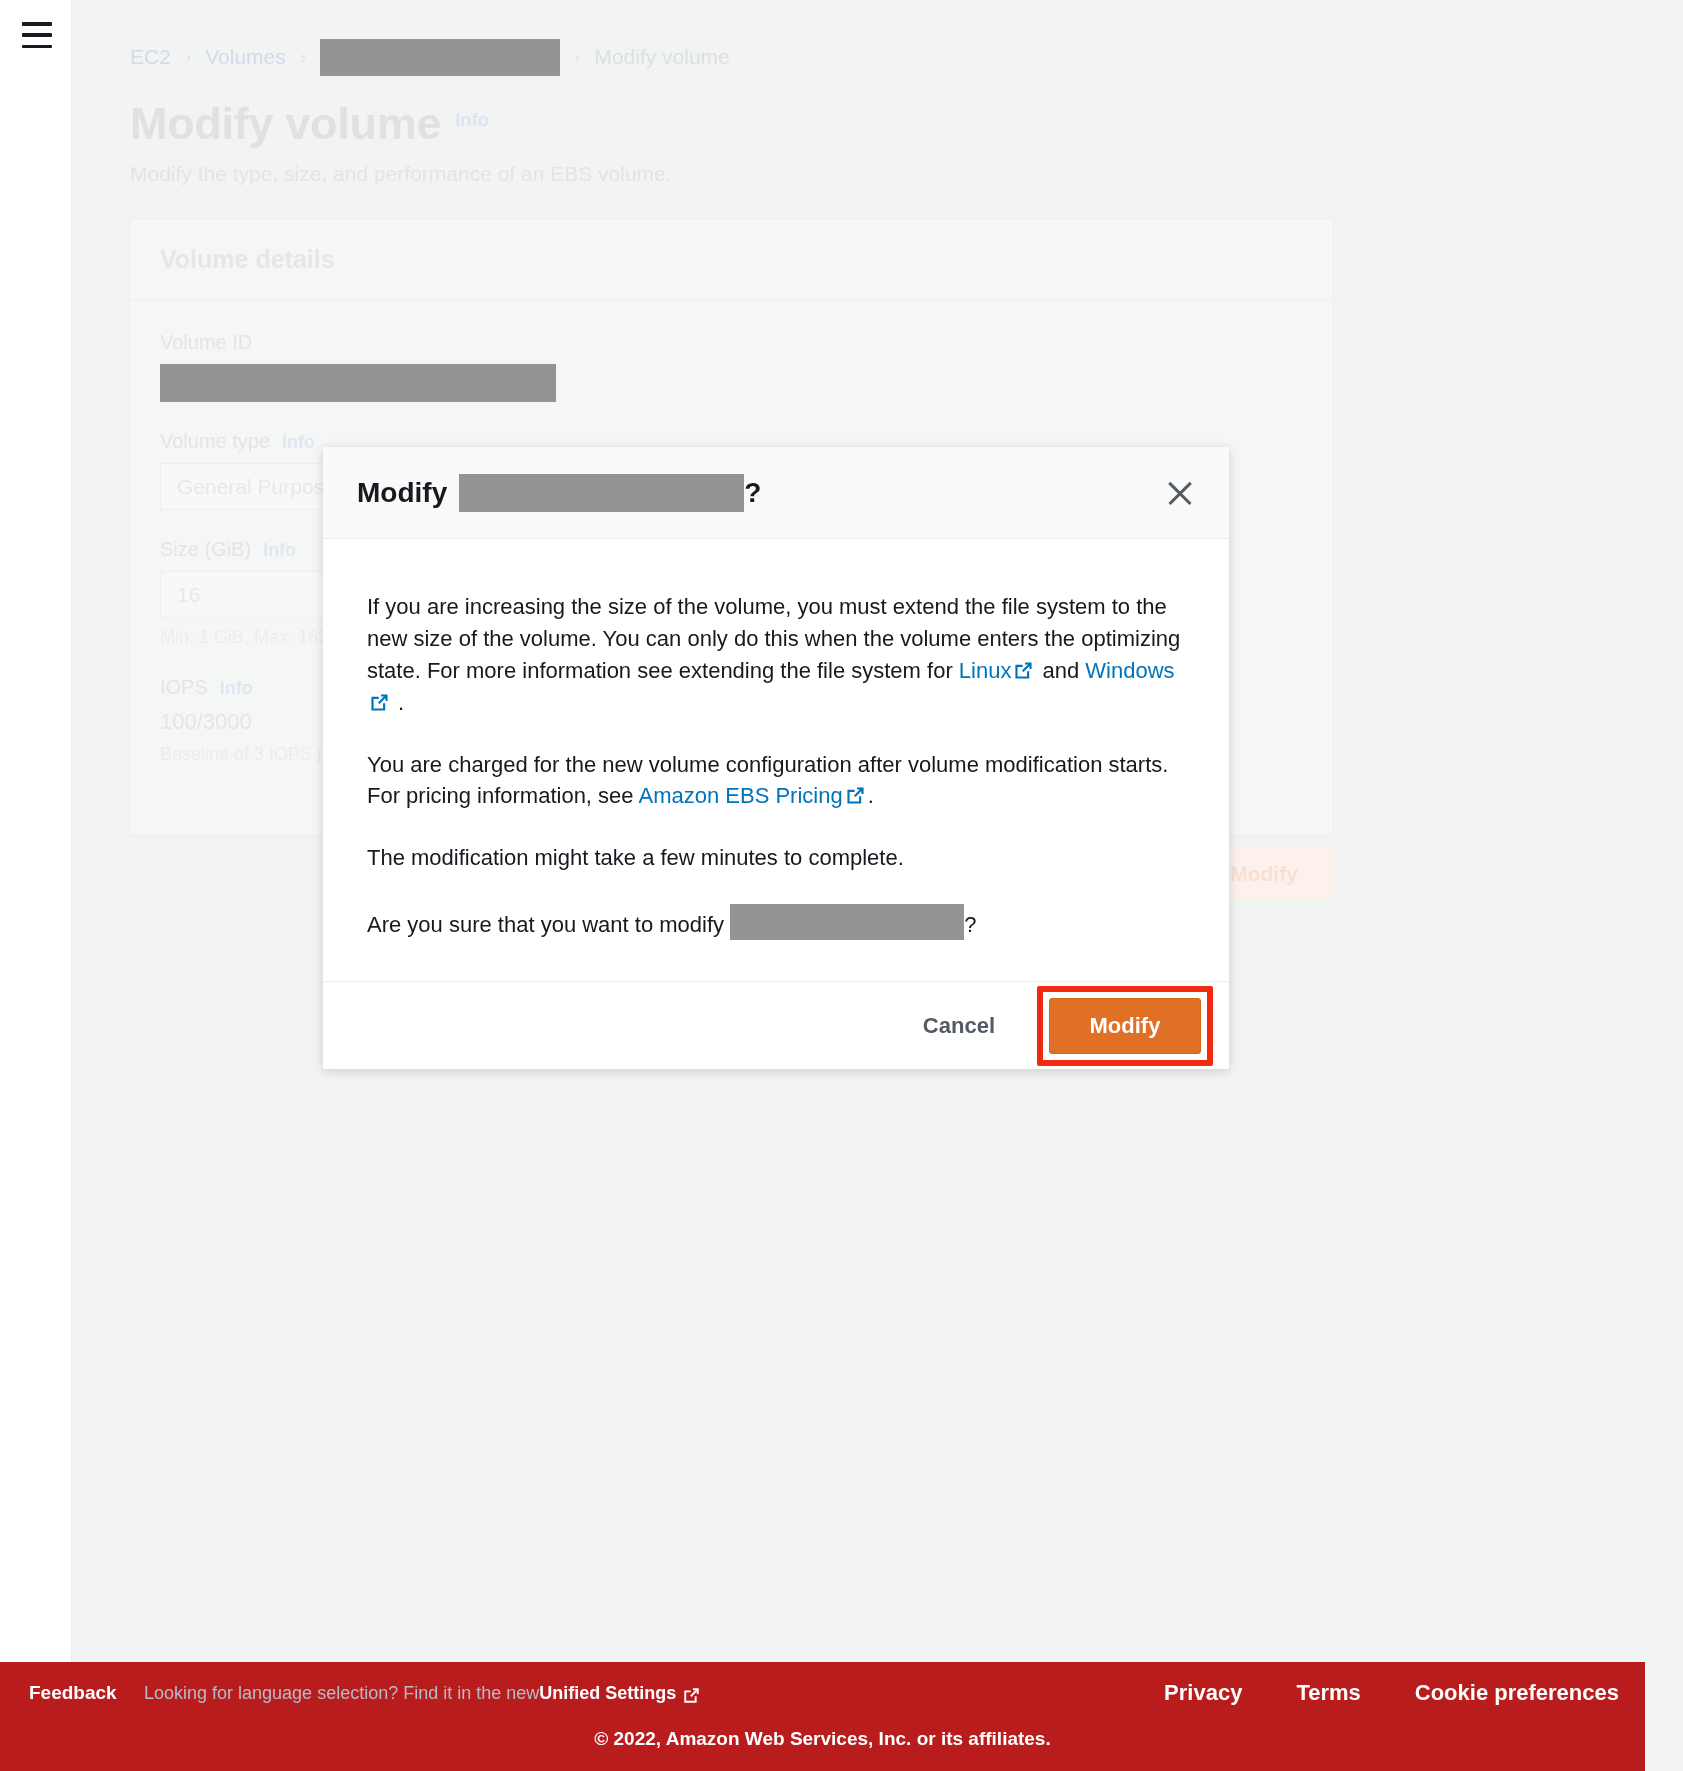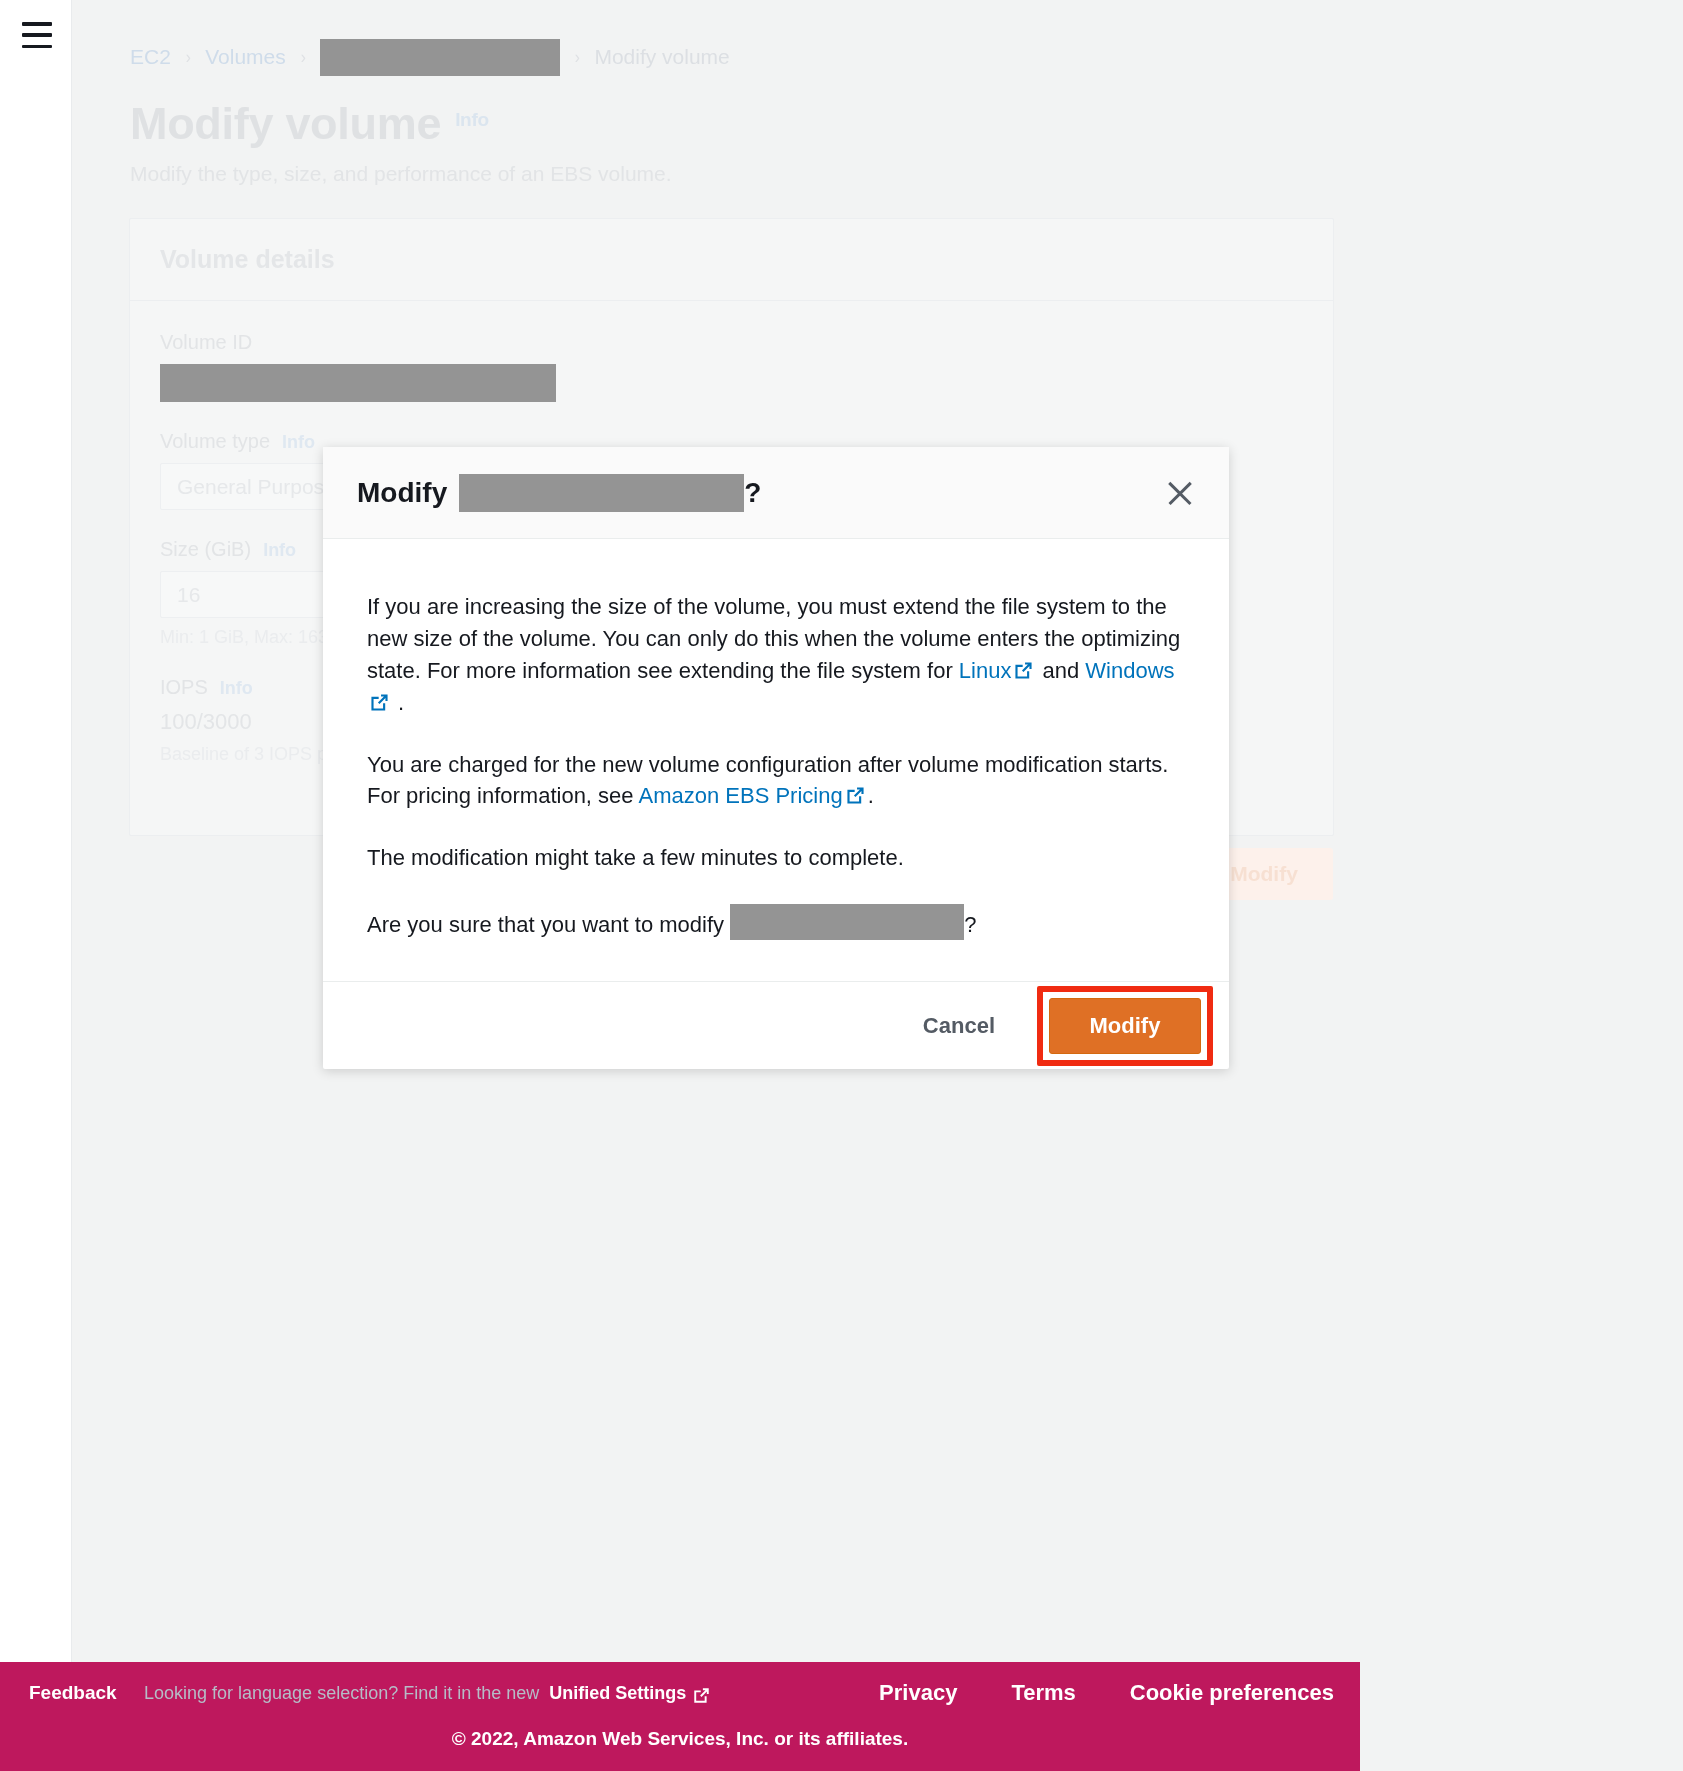--- a/index.html
+++ b/index.html
@@ -301,23 +301,23 @@
     display: flex;
     align-items: center;
     justify-content: center;
     cursor: pointer;
   }
 
   
   .footer {
     position: absolute;
     left: 0; bottom: 0;
-    width: 1360px;
+    width: 1645px;
     height: 109px;
-    background: #be185d;
+    background: #b91c1c;
     color: #ffffff;
   }
   .footer-row1 {
     position: relative;
     height: 62px;
     display: flex;
     align-items: center;
   }
   .f-feedback {
     position: absolute;
@@ -328,21 +328,21 @@
     cursor: pointer;
   }
   .f-lang {
     position: absolute;
     left: 144px;
     font-size: 18px;
     color: #b6bcc7;
     display: flex;
     align-items: flex-end;
   }
-  .f-lang b { color: #ffffff; margin-left: 10px; font-weight: bold; }
+  .f-lang b { color: #ffffff; margin-left: 0; font-weight: bold; }
   .f-right {
     position: absolute;
     right: 26px;
     display: flex;
     align-items: center;
     gap: 54px;
     font-size: 22px;
     font-weight: bold;
   }
   .f-right span { cursor: pointer; }

